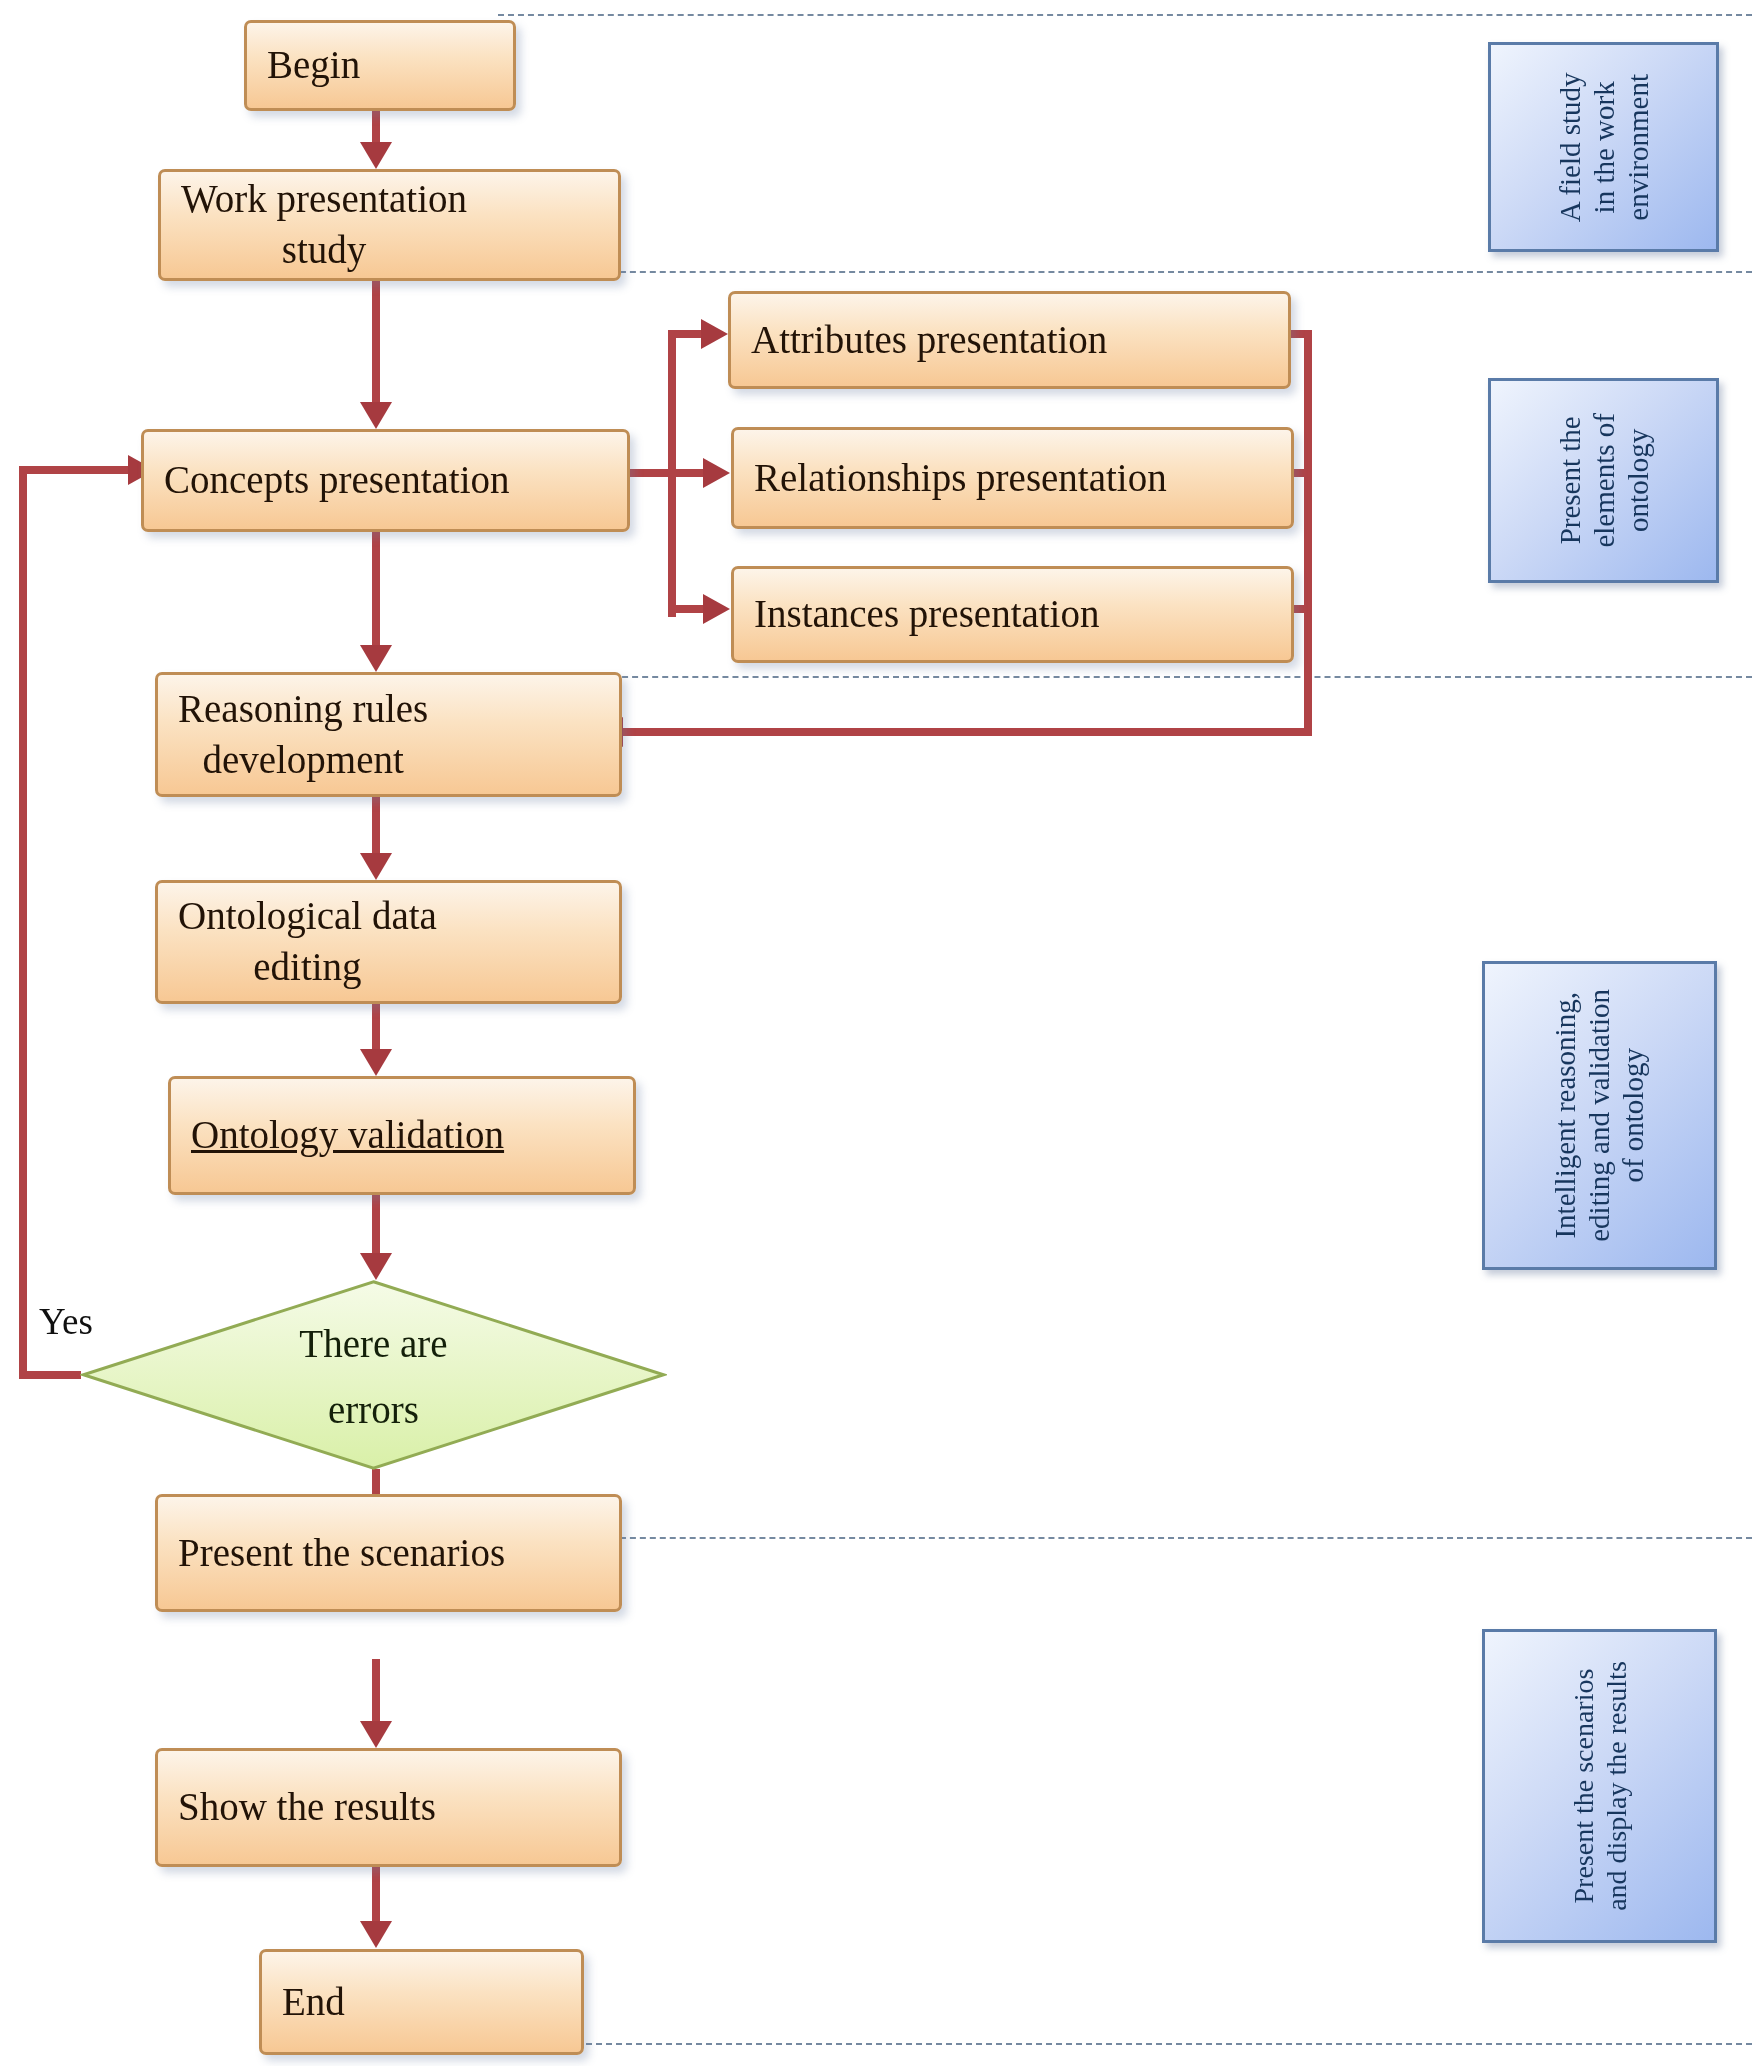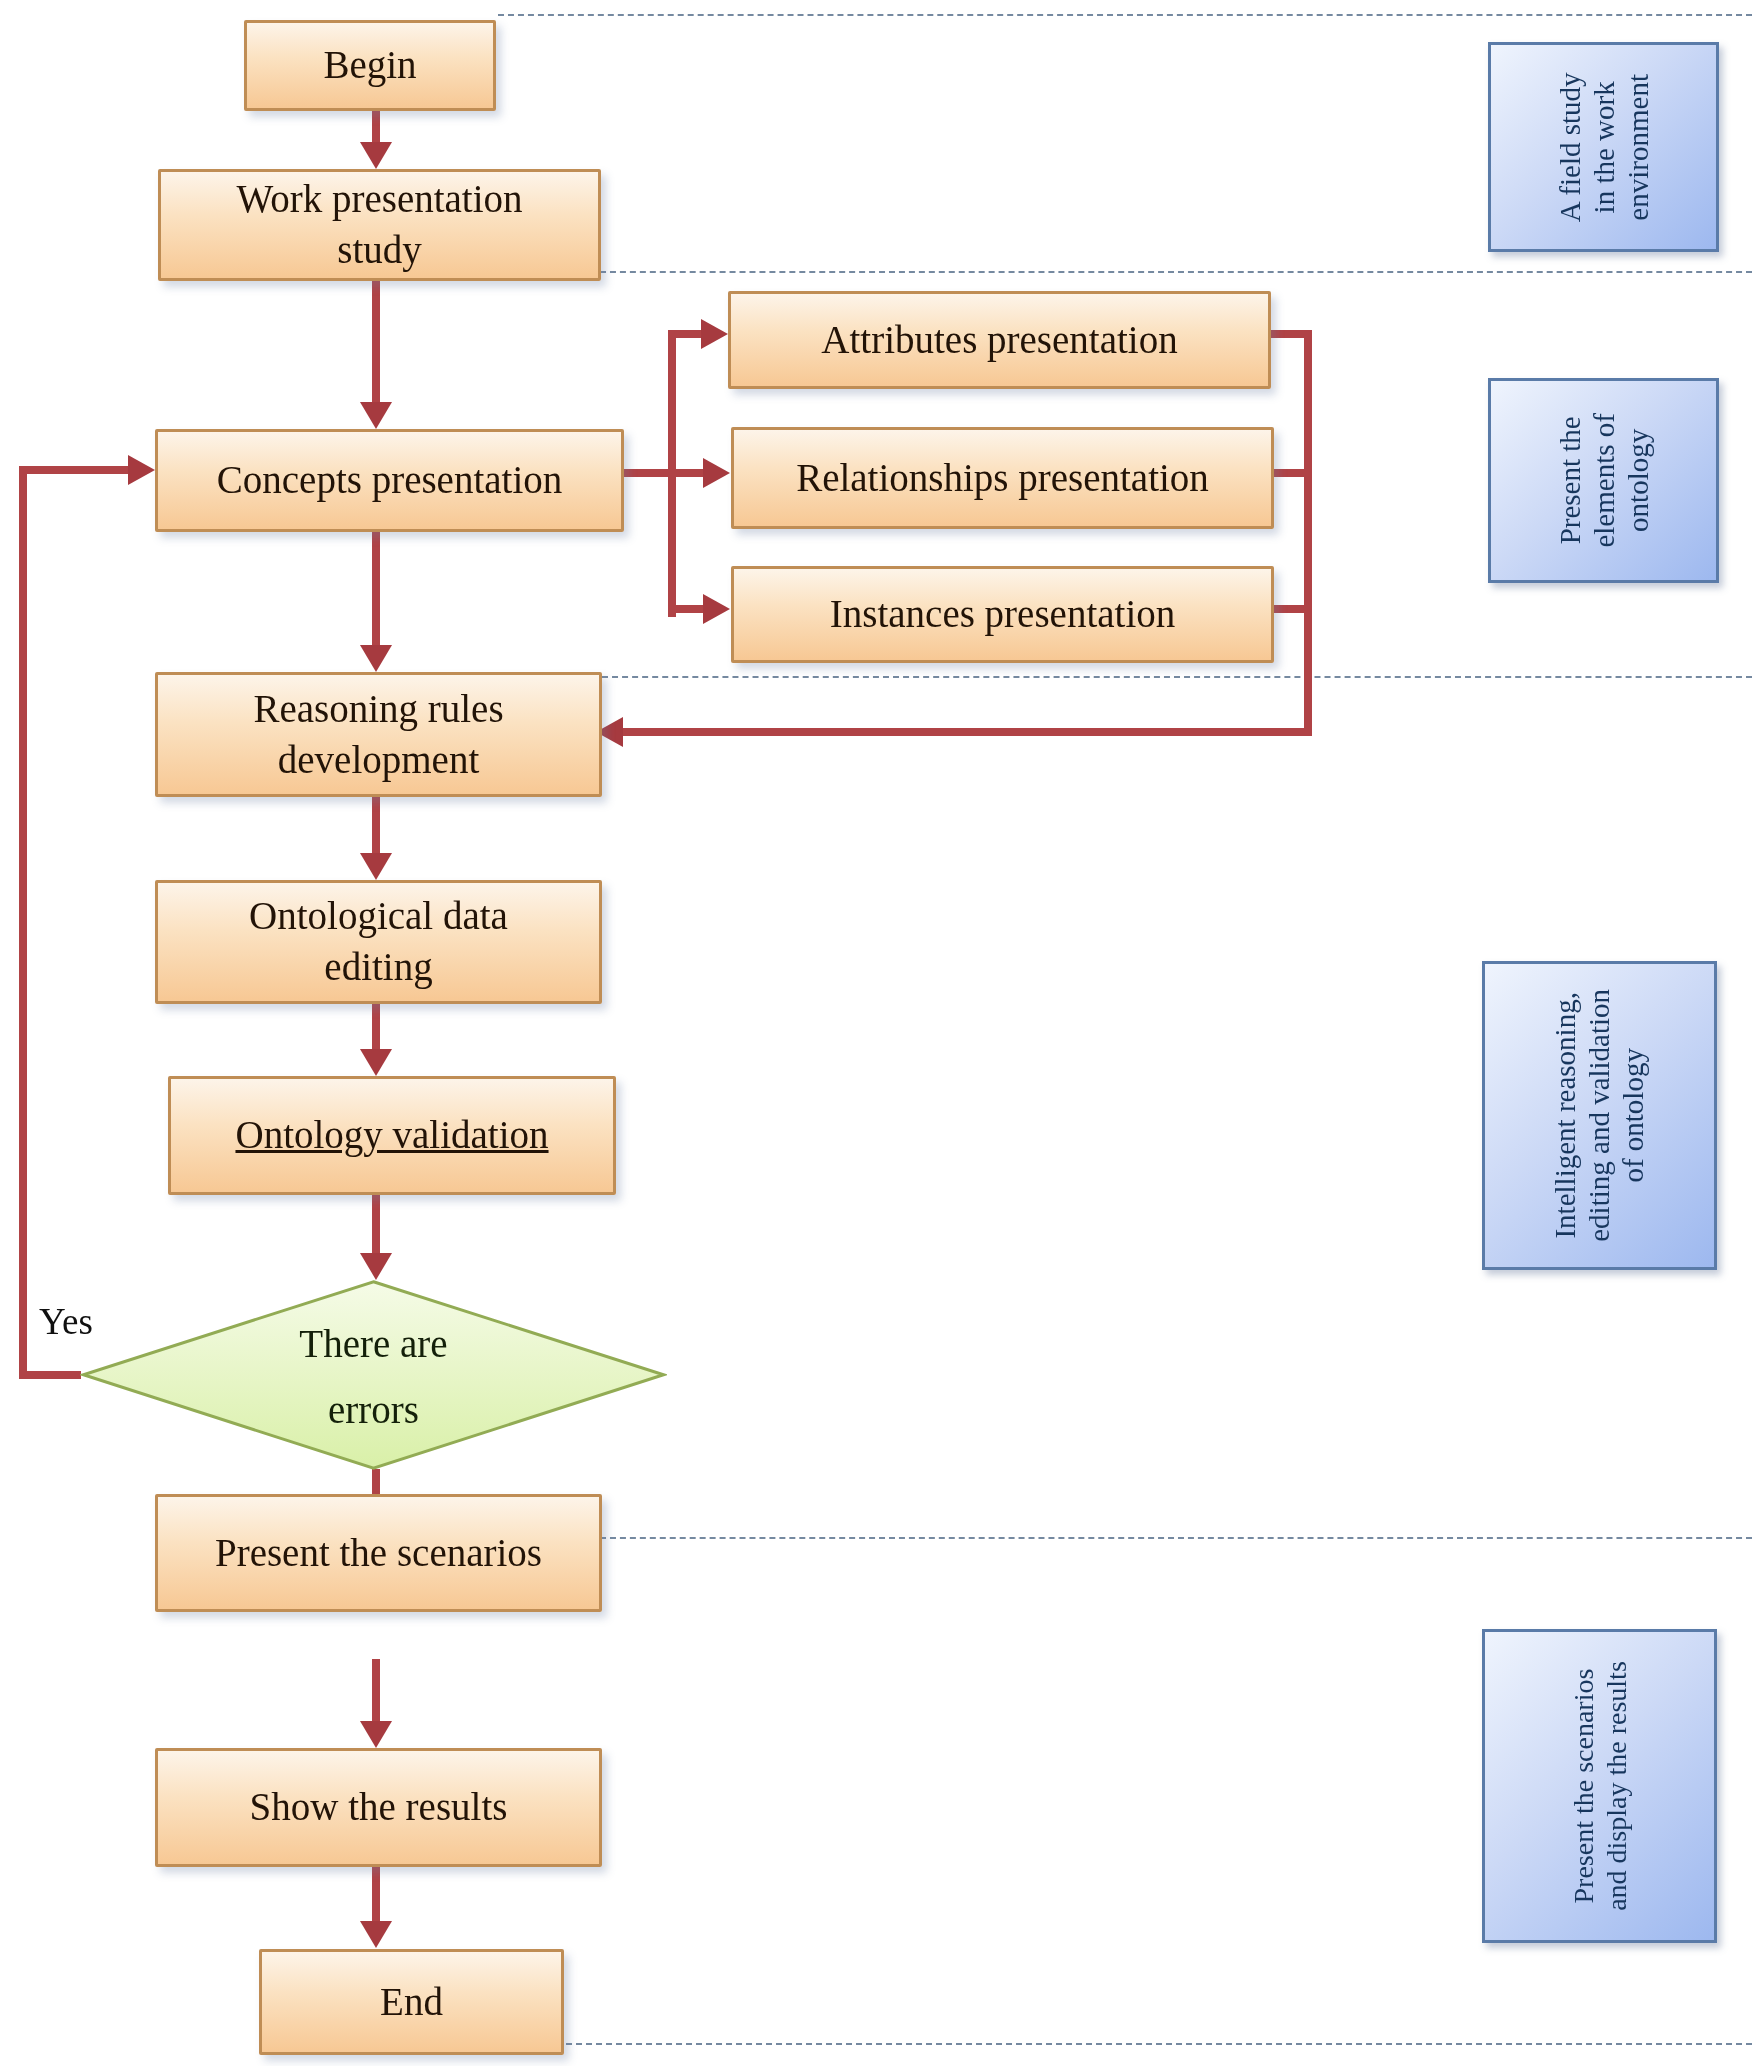--- a/index.html
+++ b/index.html
@@ -10,29 +10,30 @@
     background: #ffffff;
     font-family: "Liberation Serif", "DejaVu Serif", serif;
     overflow: hidden;
   }
 
   
   .node {
     position: absolute;
     display: flex;
     align-items: center;
-    justify-content: center;
+    justify-content: flex-start;
     text-align: center;
     background: linear-gradient(180deg, #fdf4e9 0%, #fbe2c2 40%, #f7c894 100%);
     border: 3px solid #bf8d55;
-    border-radius: 2px;
+    border-radius: 7px;
     box-shadow: 5px 6px 8px rgba(110, 130, 165, 0.30);
     color: #221307;
     font-size: 39px;
     line-height: 1.3;
+    padding-left: 20px;
   }
   .node .label { white-space: pre-line; }
 
   
   .diamond-wrap { position: absolute; }
   .diamond-label {
     position: absolute;
     text-align: center;
     color: #14200a;
     font-size: 39px;
@@ -154,21 +155,21 @@
 
   <div class="node" style="left:244px; top:20px;   width:246px; height:85px;">
     <span class="label">Begin</span>
   </div>
 
   <div class="node" style="left:158px; top:169px;  width:437px; height:106px;">
     <span class="label">Work presentation
 study</span>
   </div>
 
-  <div class="node" style="left:155px; top:429px;  width:463px; height:97px;">
+  <div class="node" style="left:141px; top:429px;  width:463px; height:97px;">
     <span class="label">Concepts presentation</span>
   </div>
 
   <div class="node" style="left:728px; top:291px; width:537px; height:92px;">
     <span class="label">Attributes presentation</span>
   </div>
 
   <div class="node" style="left:731px; top:427px; width:537px; height:96px;">
     <span class="label">Relationships presentation</span>
   </div>

